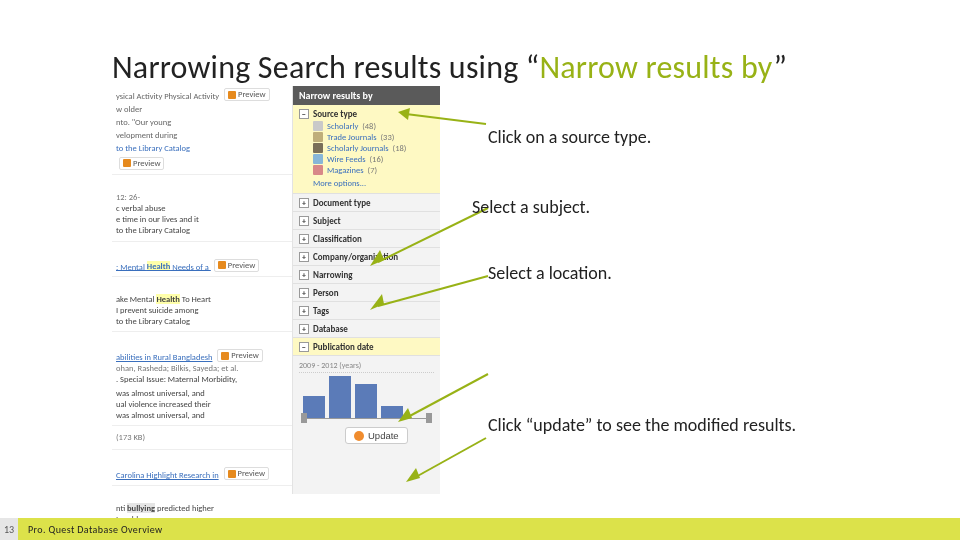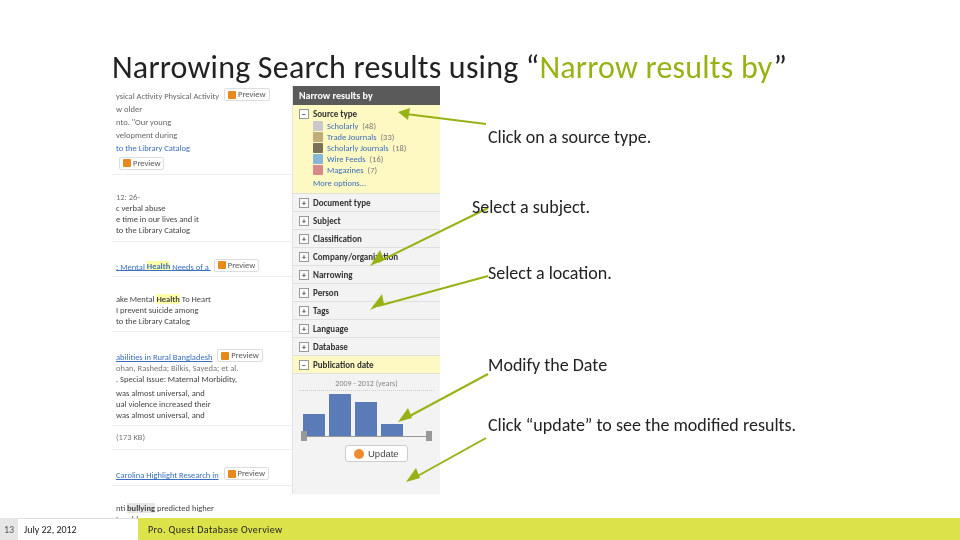--- a/index.html
+++ b/index.html
@@ -32,21 +32,21 @@
   .facet-sec.open { background:#fef9c3; }
   .facet-row { font-size:9px; color:#333; font-weight:bold; }
   .facet-row .box { display:inline-flex; width:10px; height:10px; border:1px solid #999; background:#fff; justify-content:center; align-items:center; font-size:8px; margin-right:4px;}
   .srclist { list-style:none; margin:2px 0 2px 14px; }
   .srclist li { display:flex; align-items:center; gap:4px; font-size:8.5px; color:#3a6fbd; margin:1px 0;}
   .srclist li .cnt { color:#777; }
   .srcicon { width:10px; height:10px; border-radius:1px; display:inline-block; }
   .more-opt { color:#3a6fbd; font-size:8.5px; margin-left:14px; display:inline-block; padding-bottom:2px;}
 
   .date-area { padding:4px 6px 8px 6px; }
-  .date-range { font-size:8px; color:#888; text-align:center; }
+  .date-range { font-size:8px; color:#888; text-align:left; }
   .bars { position:relative; height:46px; margin-top:2px; display:flex; align-items:flex-end; gap:4px; padding:0 4px; border-top:1px dotted #ccc;}
   .bars .bar { background:#5b7bb8; width:22px; }
   .axis { height:1px; background:#999; margin:0 2px; position:relative;}
   .axis::before, .axis::after { content:""; position:absolute; top:-5px; width:6px; height:10px; background:#999;}
   .axis::before{left:0;} .axis::after{right:0;}
 
   .update-btn { margin:8px 0 0 46px; display:flex; align-items:center; gap:4px; background:#fff; border:1px solid #ccc; border-radius:3px; padding:2px 8px; font-size:9.5px; color:#444; }
   .update-btn .dot { width:10px; height:10px; border-radius:50%; background:#f08c2e; display:inline-block;}
 
   
@@ -187,23 +187,20 @@
       <div class="facet-sec">
           <div class="facet-row"><span class="box">+</span><span>Narrowing</span></div>
         </div>
       <div class="facet-sec">
           <div class="facet-row"><span class="box">+</span><span>Person</span></div>
         </div>
       <div class="facet-sec">
           <div class="facet-row"><span class="box">+</span><span>Tags</span></div>
         </div>
       <div class="facet-sec">
-          <div class="facet-row"><span class="box">+</span><span>Language</span></div>
-        </div>
-      <div class="facet-sec">
           <div class="facet-row"><span class="box">+</span><span>Database</span></div>
         </div>
       <div class="facet-sec open">
           <div class="facet-row"><span class="box">−</span><span>Publication date</span></div>
         </div>
 
       <div class="date-area">
         <div class="date-range">2009 - 2012 (years)</div>
         <div class="bars">
           <div class="bar" style="height:22px"></div>
@@ -237,22 +234,20 @@
     <polygon points="0,54 14,50 10,40" fill="#98b216"></polygon>
   </svg>
   <svg class="arrow" style="left:406px; top:432px; width:82px; height:52px;">
     <line x1="80" y1="6" x2="8" y2="46" stroke="#98b216" stroke-width="2"></line>
     <polygon points="0,50 14,46 10,36" fill="#98b216"></polygon>
   </svg>
 
   <div class="callout" style="left:488px; top:126px;">Click on a source type.</div>
   <div class="callout" style="left:472px; top:196px;">Select a subject.</div>
   <div class="callout" style="left:488px; top:262px;">Select a location.</div>
-  <div class="callout" style="left:488px; top:354px;">Modify the Date</div>
   <div class="callout" style="left:488px; top:414px; width:320px; line-height:1.25;">Click “update” to see the modified results.</div>
 
   <div class="footer">
     <div class="f-num">13</div>
-    <div class="f-date">July 22, 2012</div>
     <div class="f-title">Pro. Quest Database Overview</div>
   </div>
 
 </div>
 
 </body></html>

